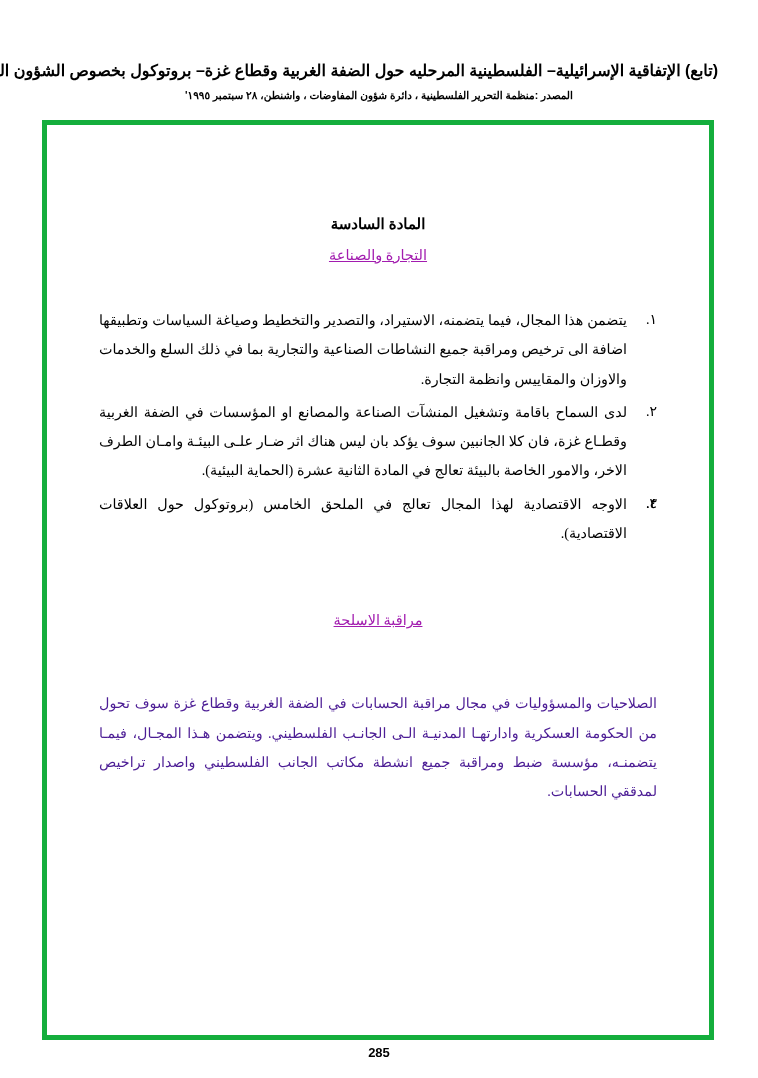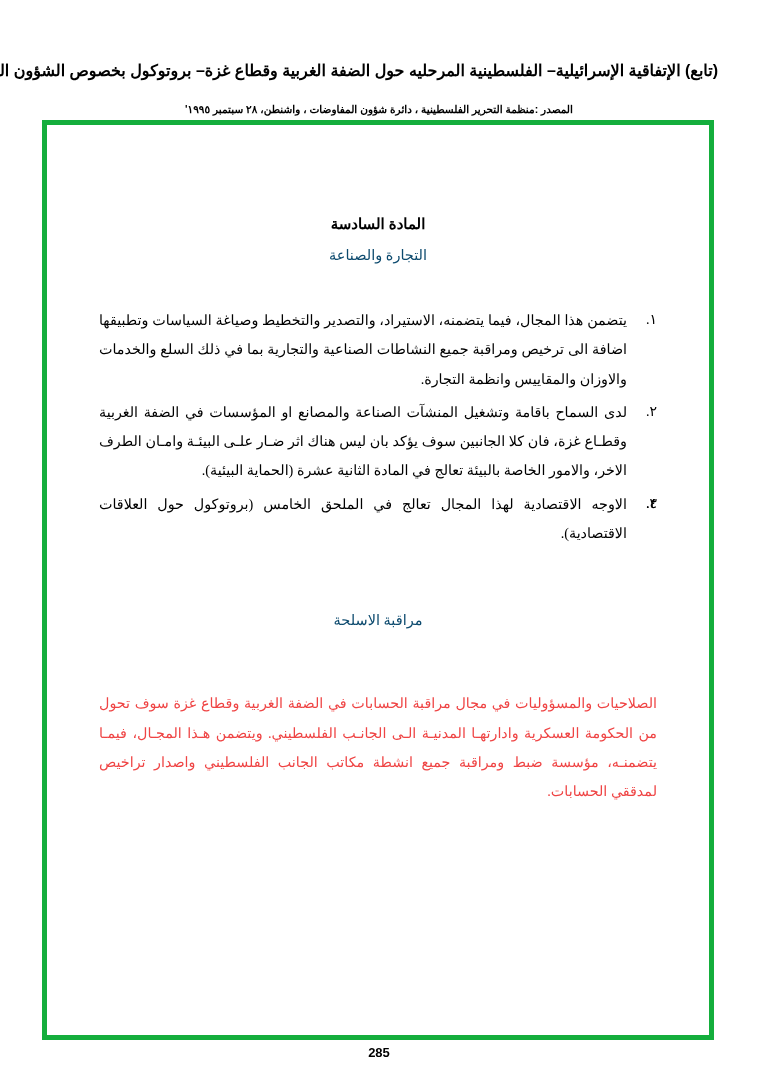--- a/index.html
+++ b/index.html
@@ -36,21 +36,21 @@
     font-family: "Liberation Sans", sans-serif;
     font-weight: bold;
     font-size: 16px;
     letter-spacing: 0px;
     line-height: 1.4;
     color: #000;
     direction: rtl;
     white-space: nowrap;
   }
   .doc-header .header-source {
-    margin-top: 21px;
+    margin-top: 7px;
     font-family: "Liberation Sans", sans-serif;
     font-weight: bold;
     font-size: 10.5px;
     color: #000;
     direction: rtl;
     white-space: nowrap;
   }
 
   
   .green-frame {
@@ -83,22 +83,23 @@
     font-size: 15px;
     text-align: center;
     color: #000;
     margin: 0 0 14px 0;
     letter-spacing: 0.3px;
   }
   .article-subtitle {
     font-family: "Liberation Serif", serif;
     font-size: 14.5px;
     text-align: center;
-    color: #0c4a6e;
+    color: #a21caf;
     margin: 0 0 26px 0;
+    text-decoration: underline;
   }
 
   ol.clauses {
     list-style: none;
     margin: 0;
     padding: 0;
   }
   ol.clauses li {
     position: relative;
     font-family: "Liberation Serif", serif;
@@ -117,21 +118,21 @@
     width: 26px;
     text-align: right;
     font-family: "Liberation Serif", serif;
     font-size: 14px;
   }
 
   .para {
     font-family: "Liberation Serif", serif;
     font-size: 14.3px;
     line-height: 2.05;
-    color: #ef4444;
+    color: #4c1d95;
     text-align: justify;
     text-justify: inter-word;
     margin: 0;
   }
 
   .spacer-lg { height: 58px; }
   .spacer-md { height: 34px; }
   .spacer-sm { height: 16px; }
 
   

